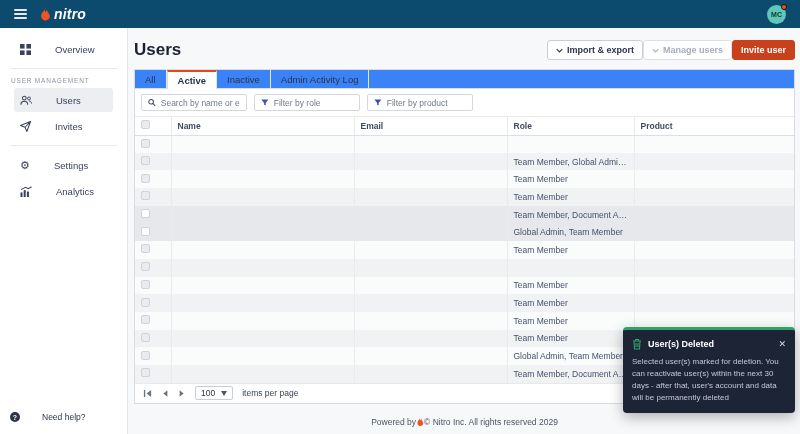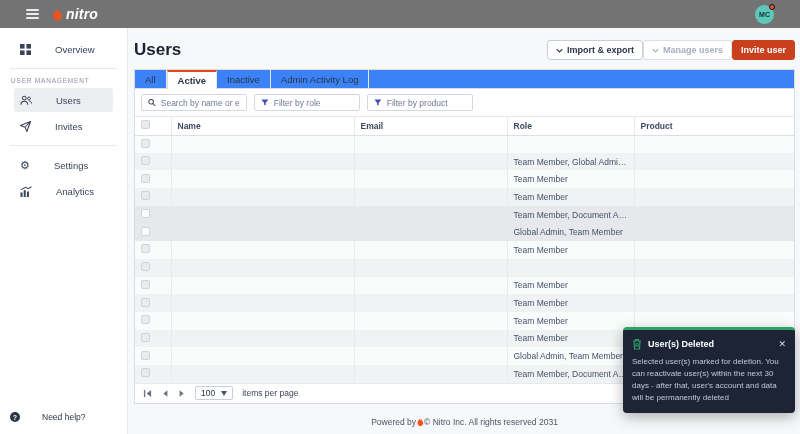--- a/index.html
+++ b/index.html
@@ -1,19 +1,19 @@
 <!DOCTYPE html>
 <html><head>
 <meta charset="utf-8">
 <style>
   * { margin:0; padding:0; box-sizing:border-box; }
   html,body { width:800px; height:434px; overflow:hidden; font-family:"Liberation Sans", sans-serif; background:#f7f8f9; }
 
   
-  .topbar { height:28px; background:#737373; display:flex; align-items:center; padding:0 26px; position:relative; z-index:5; }
+  .topbar { height:28px; background:#0c4a6e; display:flex; align-items:center; padding:0 14px; position:relative; z-index:5; }
   .hamburger { width:13px; display:flex; flex-direction:column; gap:2.5px; margin-right:12px; cursor:pointer; }
   .hamburger span { display:block; height:1.5px; background:#e8eaee; border-radius:1px; }
   .logo { display:flex; align-items:center; gap:3px; }
   .logo-text { color:#ffffff; font-weight:700; font-style:italic; font-size:14px; letter-spacing:.2px; }
   .spacer { flex:1; }
   .avatar-wrap { position:relative; width:19px; height:19px; }
   .avatar { width:19px; height:19px; border-radius:50%; background:#5ec7ba; color:#123330; font-size:7px; font-weight:700; display:flex; align-items:center; justify-content:center; }
   .avatar-dot { position:absolute; top:-1px; right:-1px; width:6px; height:6px; border-radius:50%; background:#f1531f; border:1px solid #11151f; }
 
   
@@ -358,21 +358,21 @@
         </span>
         <span class="pg-label">items per page</span>
       </div>
     </div>
 
     <div class="footer">
       <span>Powered by</span>
       <svg width="8" height="10" viewBox="0 0 12 15">
         <path d="M6.6 0 C6.9 2.8 3.4 4.3 2.4 7.2 C1.5 9.9 3.1 13 6 13.4 C9 13.8 11 11.4 10.8 9 C10.6 6.3 8 5.6 8.2 2.6 C7.4 3.2 6.9 4.2 6.9 5.3 C5.4 4 5.6 1.7 6.6 0 Z" fill="#f1531f"></path>
       </svg>
-      <span>© Nitro Inc. All rights reserved 2031</span>
+      <span>© Nitro Inc. All rights reserved 2029</span>
     </div>
   </div>
 
   <div class="toast">
     <div class="toast-head">
       <svg width="10" height="12" viewBox="0 0 10 12">
         <path d="M1 3 L9 3 M3.5 3 L3.5 1.5 L6.5 1.5 L6.5 3 M2 3 L2.5 11 L7.5 11 L8 3 M4 5 L4 9 M6 5 L6 9" fill="none" stroke="#2fa266" stroke-width="1.1"></path>
       </svg>
       <span class="toast-title">User(s) Deleted</span>
       <span class="toast-close">✕</span>

